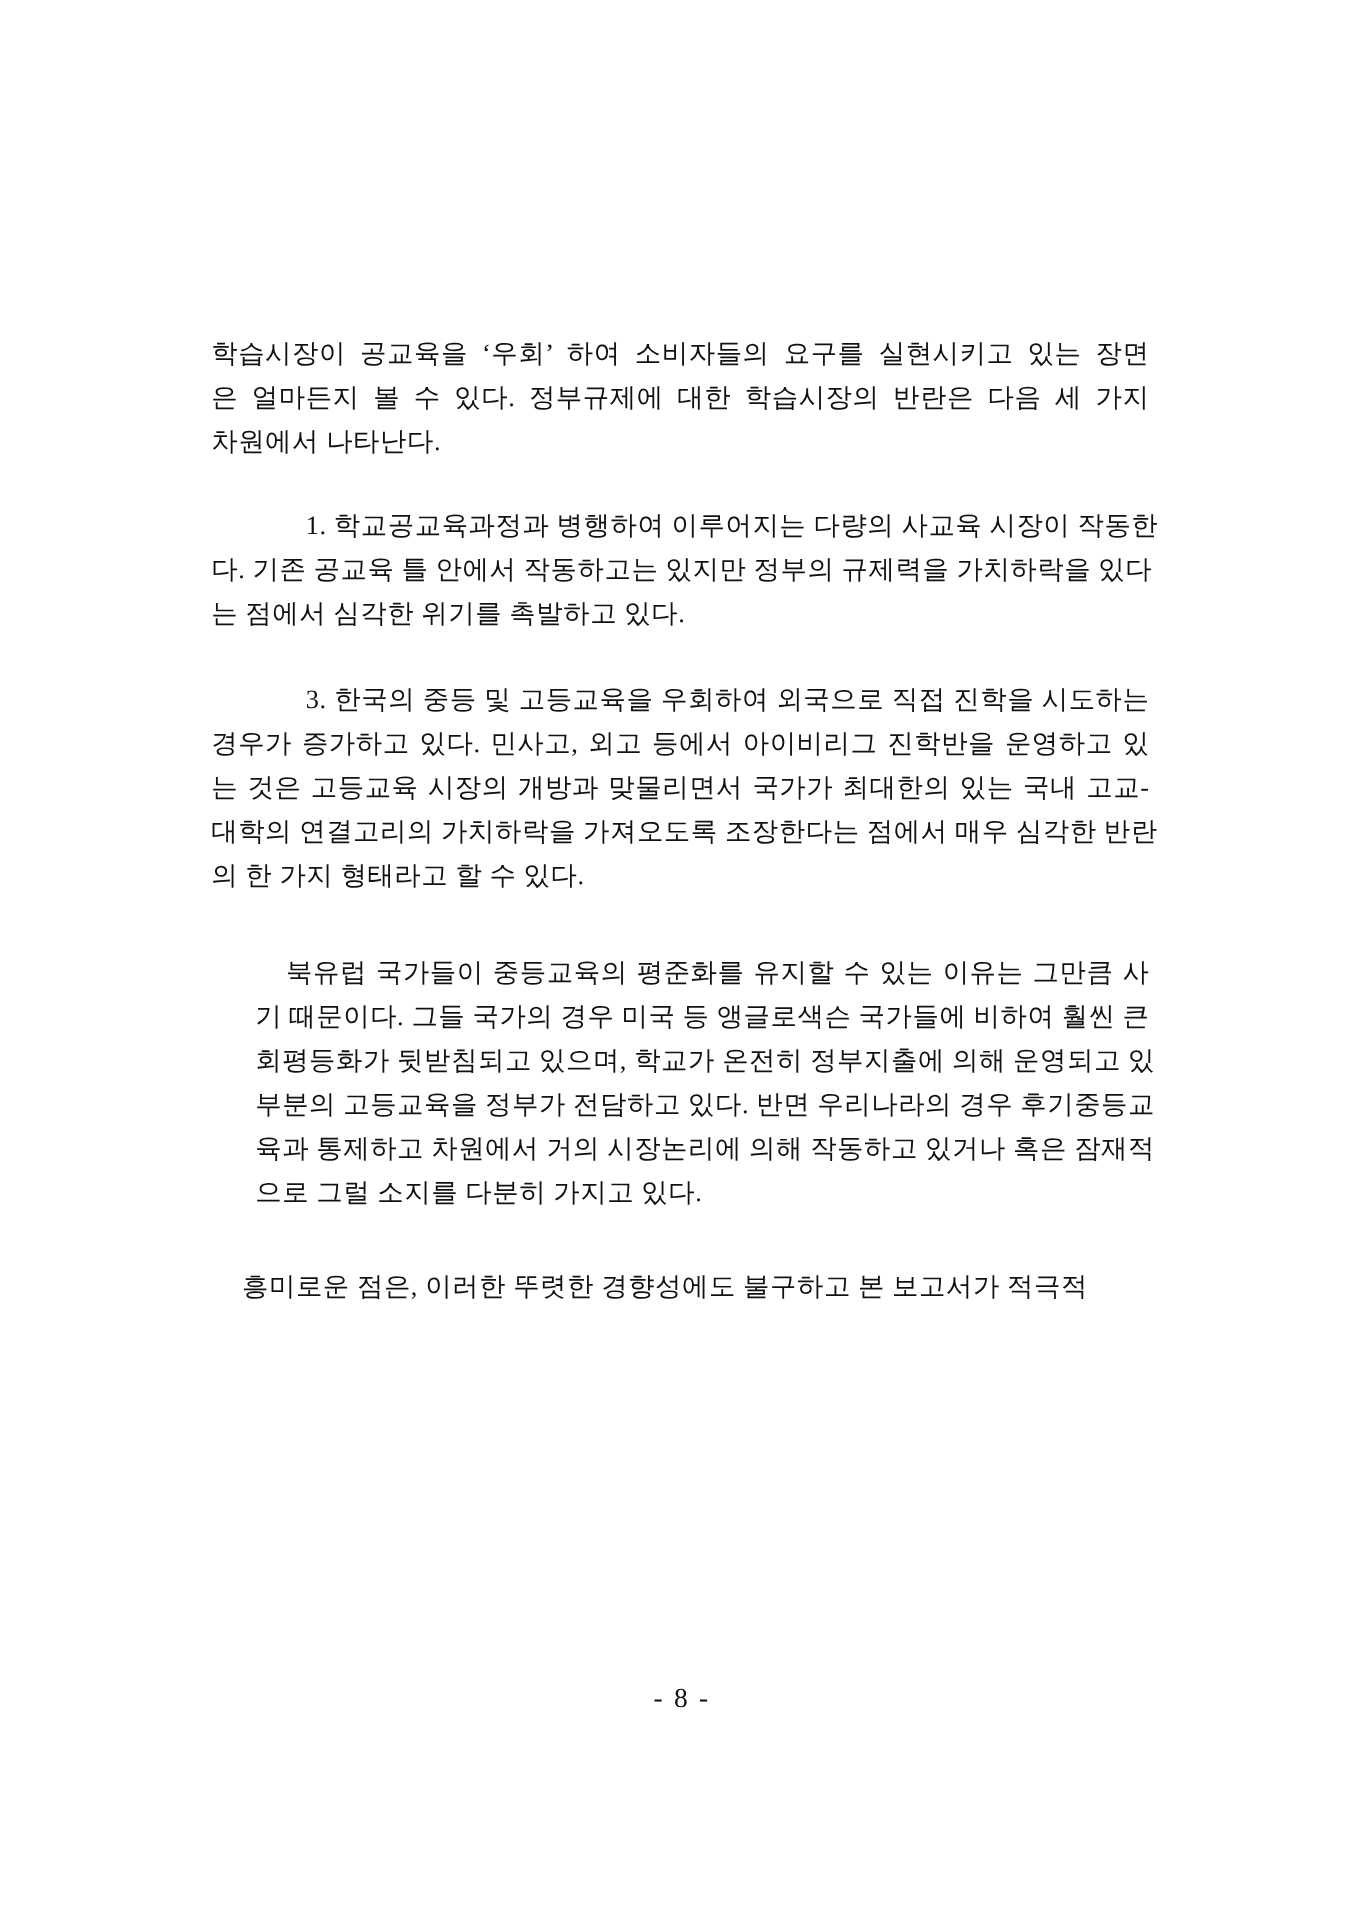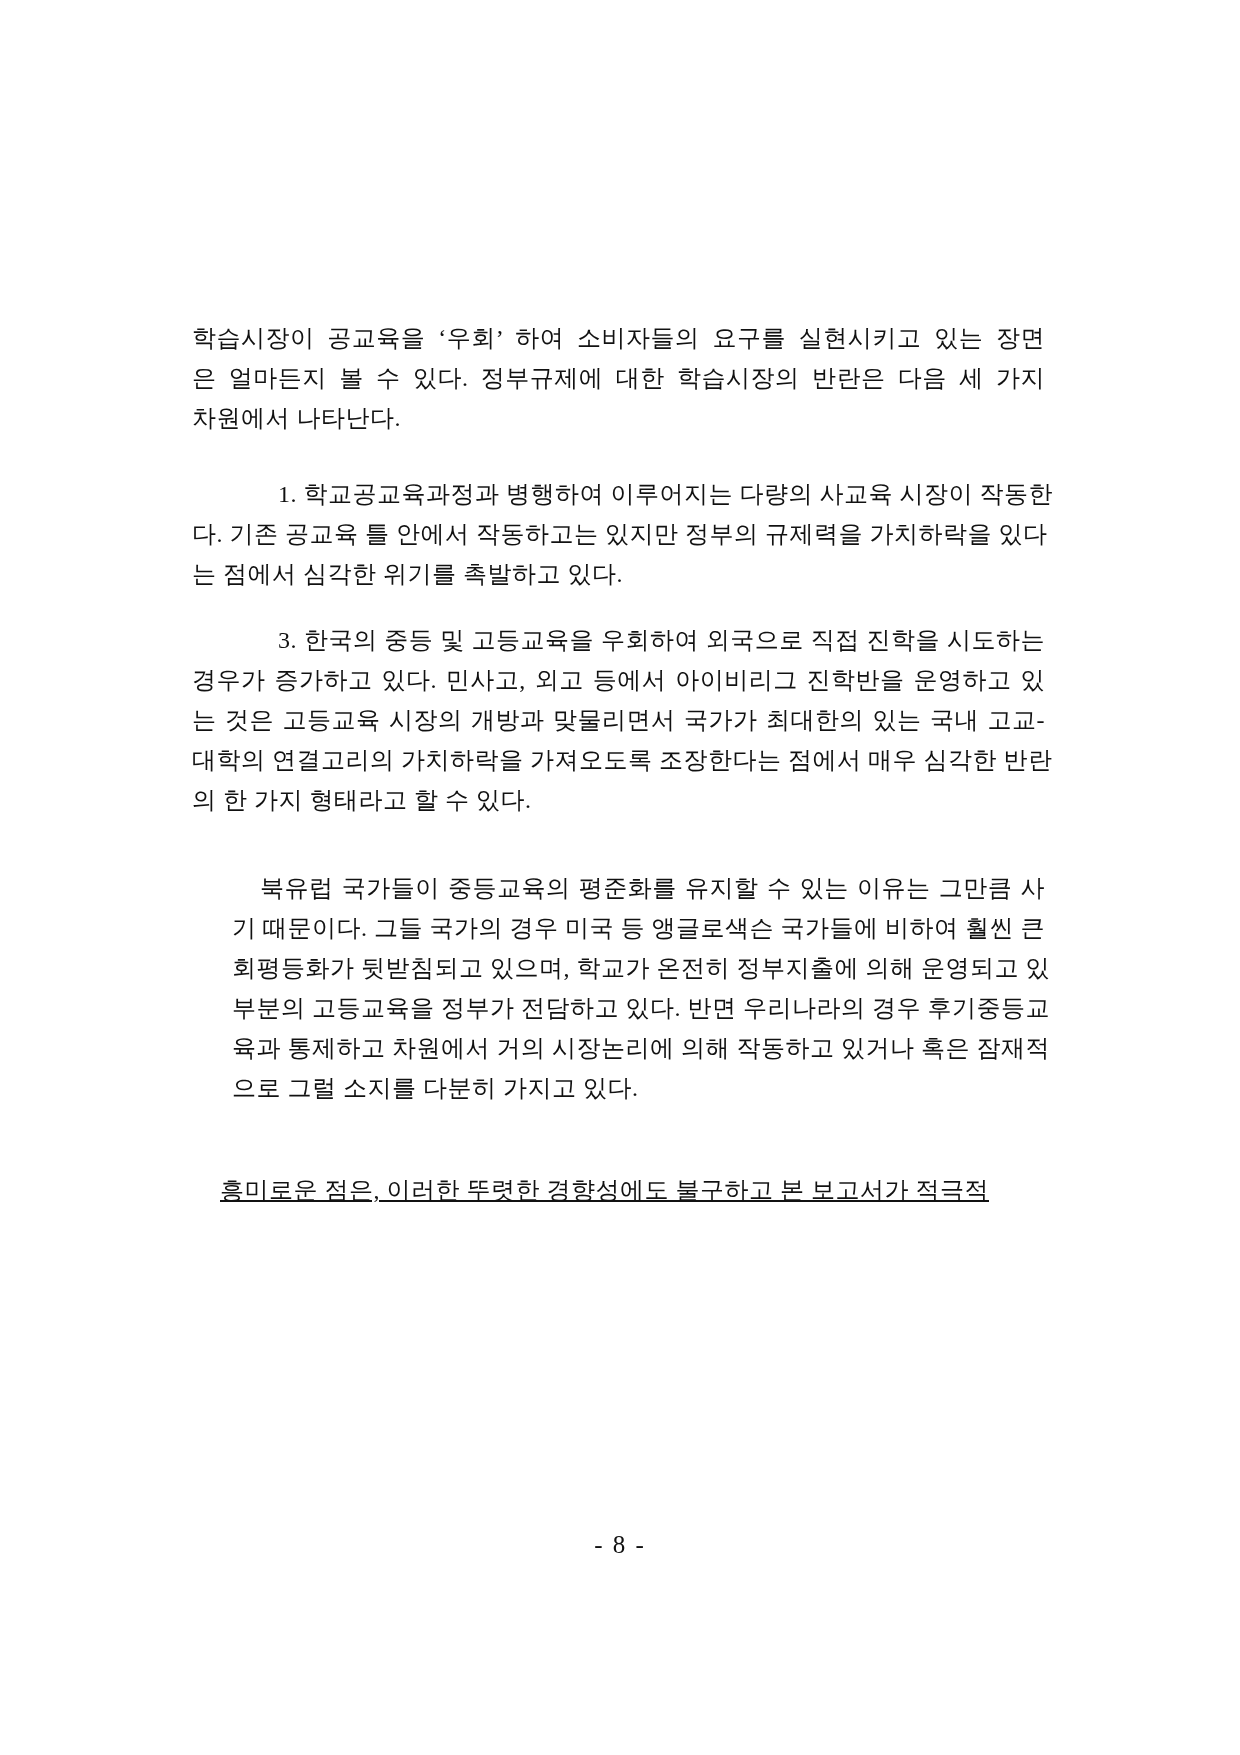--- a/index.html
+++ b/index.html
@@ -54,43 +54,43 @@
     line-height: 34px;
     letter-spacing: 2px;
     color: #111111;
   }
 </style>
 </head>
 <body>
 
 <div class="page">
   <div class="content" id="content">
-      <div class="para" style="margin-top: 16px;">
+      <div class="para" style="margin-top: 0px;">
         <div class="line first indent-none">학습시장이 공교육을 ‘우회’ 하여 소비자들의 요구를 실현시키고 있는 장면</div>
         <div class="line">은 얼마든지 볼 수 있다. 정부규제에 대한 학습시장의 반란은 다음 세 가지</div>
         <div class="line last">차원에서 나타난다.</div>
       </div>
       <div class="para" style="margin-top: 36px;">
         <div class="line first indent-item">1. 학교공교육과정과 병행하여 이루어지는 다량의 사교육 시장이 작동한</div>
         <div class="line">다. 기존 공교육 틀 안에서 작동하고는 있지만 정부의 규제력을 가치하락을 있다</div>
         <div class="line last">는 점에서 심각한 위기를 촉발하고 있다.</div>
       </div>
-      <div class="para" style="margin-top: 26px;">
+      <div class="para" style="margin-top: 39px;">
         <div class="line first indent-item">3. 한국의 중등 및 고등교육을 우회하여 외국으로 직접 진학을 시도하는</div>
         <div class="line">경우가 증가하고 있다. 민사고, 외고 등에서 아이비리그 진학반을 운영하고 있</div>
         <div class="line">는 것은 고등교육 시장의 개방과 맞물리면서 국가가 최대한의 있는 국내 고교-</div>
         <div class="line">대학의 연결고리의 가치하락을 가져오도록 조장한다는 점에서 매우 심각한 반란</div>
         <div class="line last">의 한 가지 형태라고 할 수 있다.</div>
       </div>
       <div class="para" style="margin-top: 48px; margin-left: 40px;">
         <div class="line first indent-para">북유럽 국가들이 중등교육의 평준화를 유지할 수 있는 이유는 그만큼 사</div>
         <div class="line">기 때문이다. 그들 국가의 경우 미국 등 앵글로색슨 국가들에 비하여 훨씬 큰</div>
         <div class="line">회평등화가 뒷받침되고 있으며, 학교가 온전히 정부지출에 의해 운영되고 있</div>
         <div class="line">부분의 고등교육을 정부가 전담하고 있다. 반면 우리나라의 경우 후기중등교</div>
         <div class="line">육과 통제하고 차원에서 거의 시장논리에 의해 작동하고 있거나 혹은 잠재적</div>
         <div class="line last">으로 그럴 소지를 다분히 가지고 있다.</div>
       </div>
-      <div class="para" style="margin-top: 62px; text-decoration: underline;">
+      <div class="para" style="margin-top: 45px;">
         <div class="line first indent-para last">흥미로운 점은, 이러한 뚜렷한 경향성에도 불구하고 본 보고서가 적극적</div>
       </div>
     </div>
   <div class="footer">- 8 -</div>
 </div>
 
 </body></html>

